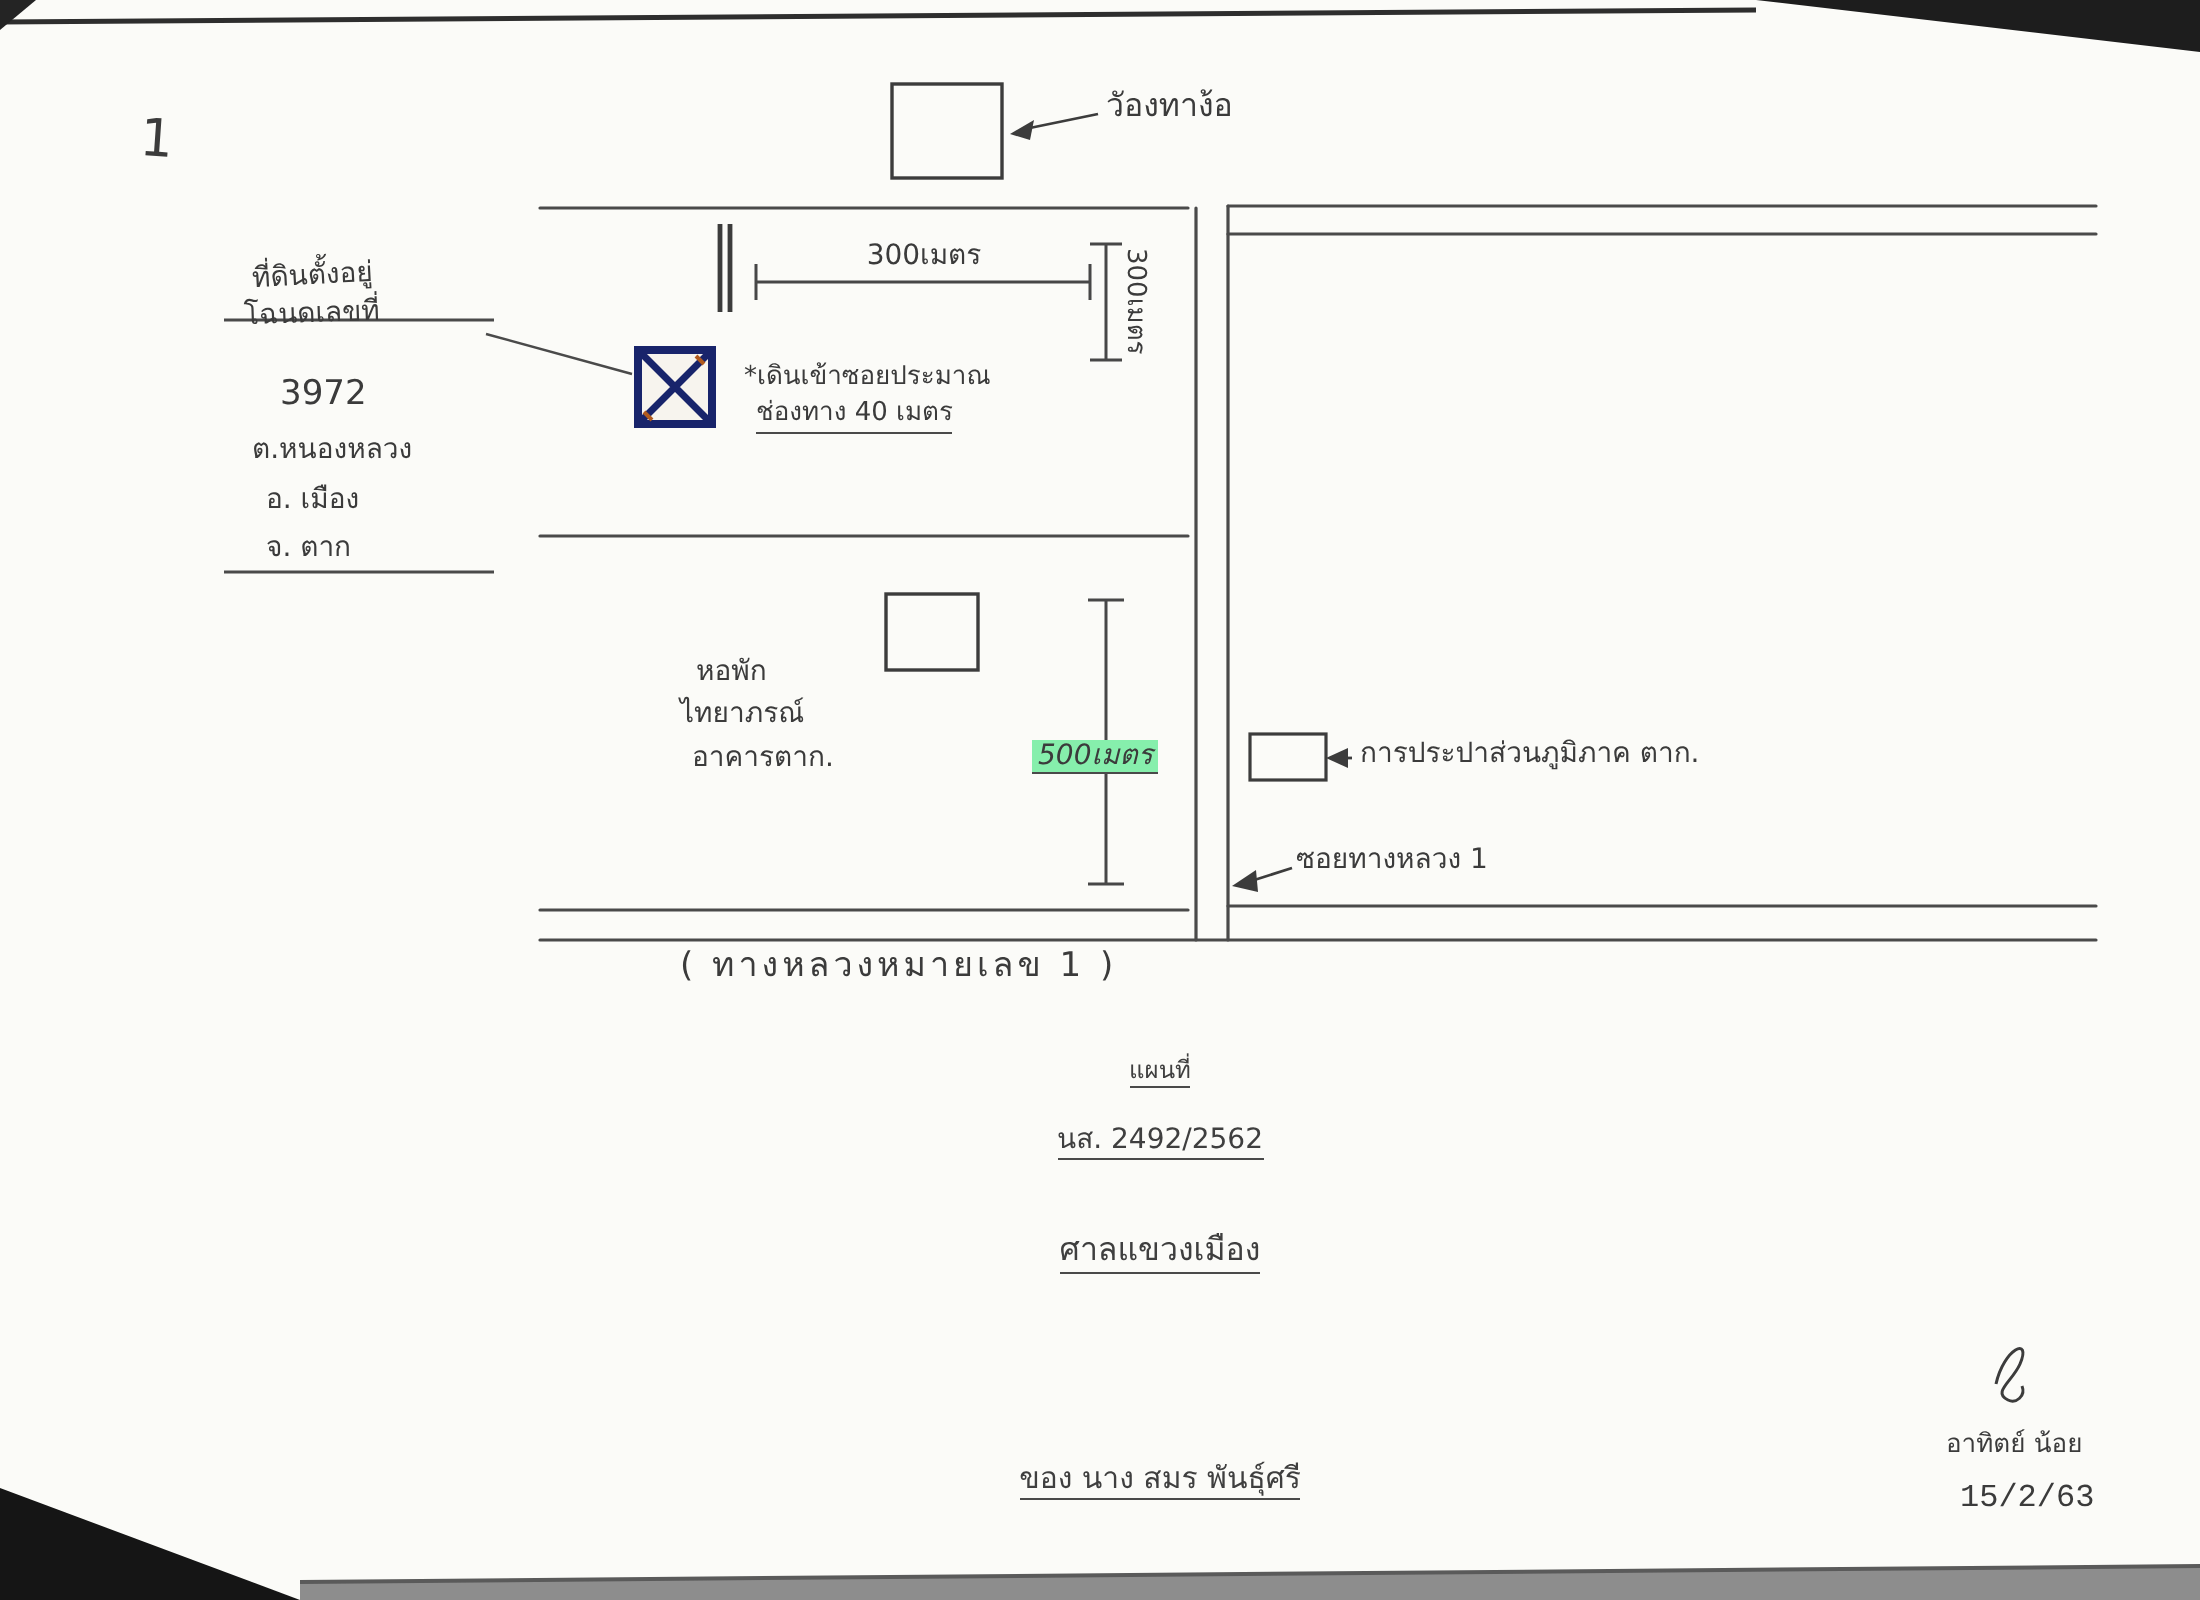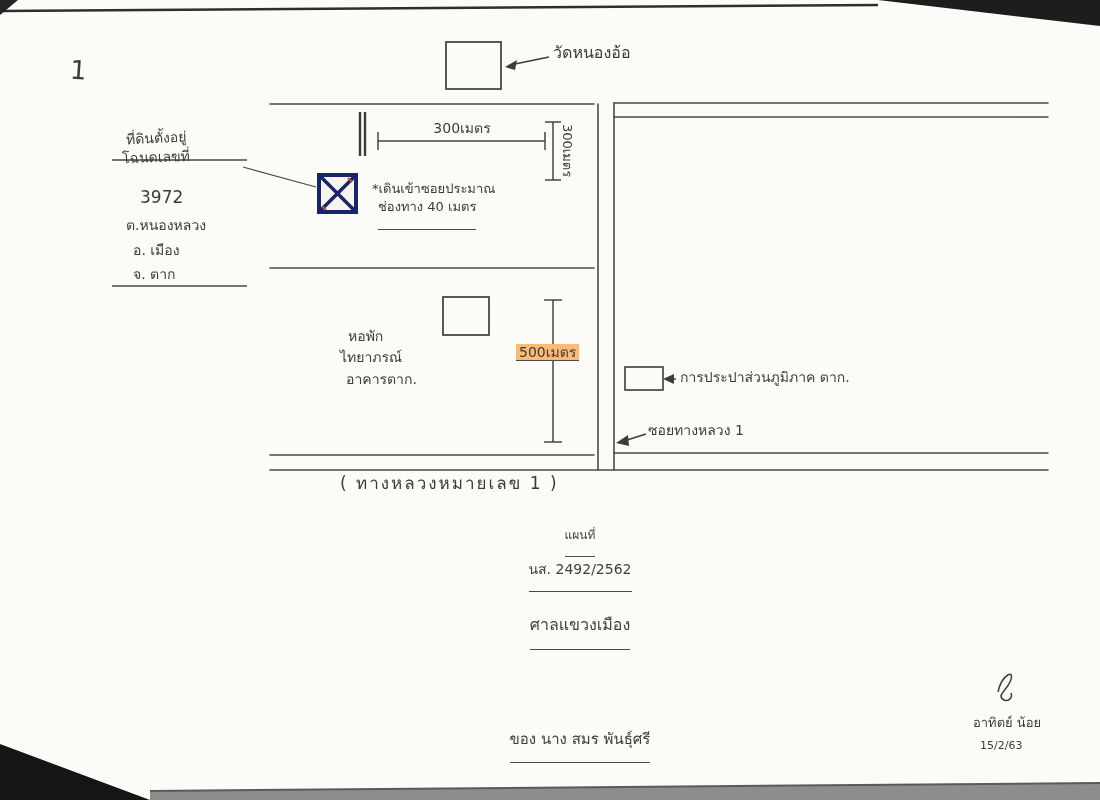--- a/index.html
+++ b/index.html
@@ -7,21 +7,21 @@
     position:relative;width:1100px;height:800px;overflow:hidden;
     background:#fbfbf8;
     font-family:"DejaVu Sans",sans-serif;
     color:#3f3f3f;
   }
   svg{position:absolute;left:0;top:0;}
   .lbl{
     position:absolute;white-space:nowrap;color:#3b3b3b;
     font-family:"DejaVu Sans",sans-serif;line-height:1.15;
   }
-  .ul{border-bottom:1.4px solid #4a4a4a;padding-bottom:14px;}
+  .ul{border-bottom:1.4px solid #4a4a4a;padding-bottom:1px;}
   .center-block{position:absolute;left:420px;width:320px;text-align:center;}
   .rot90{transform:rotate(90deg);transform-origin:left top;}
 </style>
 </head>
 <body>
 
 <div id="page">
 
   <svg width="1100" height="800" viewBox="0 0 1100 800">
 
@@ -82,35 +82,35 @@
       <path d="M0,11 L878,5" stroke="#2e2e2e" stroke-width="2.5" fill="none"></path>
       <polygon points="0,0 18,0 0,15" fill="#242424"></polygon>
       <polygon points="0,744 150,800 0,800" fill="#151515"></polygon>
       <polygon points="150,800 1100,800 1100,783 150,791" fill="#8d8d8d"></polygon>
       <path d="M150,791 L1100,783" stroke="#5a5a5a" stroke-width="2" fill="none"></path>
     </g>
   </svg>
 
   <div class="lbl" style="left:70px;top:56px;font-size:26px;transform:rotate(4deg);">1</div>
 
-  <div class="lbl" style="left:553px;top:44px;font-size:16px;">วัดหนองอ้อ</div>
+  <div class="lbl" style="left:553px;top:44px;font-size:16px;">วัองทาง้อ</div>
 
   <div class="lbl" style="left:126px;top:130px;font-size:14px;transform:rotate(-3deg);">ที่ดินตั้งอยู่</div>
   <div class="lbl" style="left:122px;top:149px;font-size:14px;transform:rotate(-2deg);">โฉนดเลขที่</div>
   <div class="lbl" style="left:140px;top:188px;font-size:17px;">3972</div>
   <div class="lbl" style="left:126px;top:217px;font-size:14px;text-align:center;">ต.หนองหลวง</div>
   <div class="lbl" style="left:133px;top:242px;font-size:14px;">อ. เมือง</div>
   <div class="lbl" style="left:133px;top:266px;font-size:14px;">จ. ตาก</div>
 
   <div class="lbl" style="left:372px;top:182px;font-size:13px;">*เดินเข้าซอยประมาณ</div>
   <div class="lbl ul" style="left:378px;top:200px;font-size:13px;">ช่องทาง 40 เมตร</div>
 
   <div class="lbl" style="left:402px;top:120px;width:120px;text-align:center;font-size:14px;">300เมตร</div>
   <div class="lbl rot90" style="left:574px;top:124px;font-size:13px;">300เมตร</div>
-  <div class="lbl ul" style="left:516px;top:344px;font-size:14px;background:#fdba74;padding:0 3px;">500เมตร</div>
+  <div class="lbl ul" style="left:516px;top:370px;font-size:14px;background:#86efac;padding:0 3px;font-style:italic;">500เมตร</div>
 
   <div class="lbl" style="left:348px;top:328px;font-size:14px;">หอพัก</div>
   <div class="lbl" style="left:340px;top:349px;font-size:14px;">ไทยาภรณ์</div>
   <div class="lbl" style="left:346px;top:371px;font-size:14px;">อาคารตาก.</div>
 
   <div class="lbl" style="left:680px;top:369px;font-size:14px;">การประปาส่วนภูมิภาค ตาก.</div>
   <div class="lbl" style="left:648px;top:422px;font-size:14px;">ซอยทางหลวง 1</div>
 
   <div class="lbl" style="left:340px;top:474px;font-size:17px;letter-spacing:2px;">( ทางหลวงหมายเลข 1 )</div>
 
@@ -121,15 +121,15 @@
     <span class="ul" style="font-size:14px;">นส. 2492/2562</span>
   </div>
   <div class="center-block" style="top:612px;font-family:Liberation Mono, monospace;">
     <span class="ul" style="font-size:16px;">ศาลแขวงเมือง</span>
   </div>
   <div class="center-block" style="top:691px;margin-top:36px;">
     <span class="ul" style="font-size:15px;">ของ นาง สมร พันธุ์ศรี</span>
   </div>
 
   <div class="lbl" style="left:973px;top:716px;font-size:13px;">อาทิตย์ น้อย</div>
-  <div class="lbl" style="left:980px;top:740px;font-size:11px;">15/2/63</div>
+  <div class="lbl" style="left:980px;top:740px;font-size:16px;font-family:Liberation Mono, monospace;">15/2/63</div>
 
 </div>
 
 </body></html>

